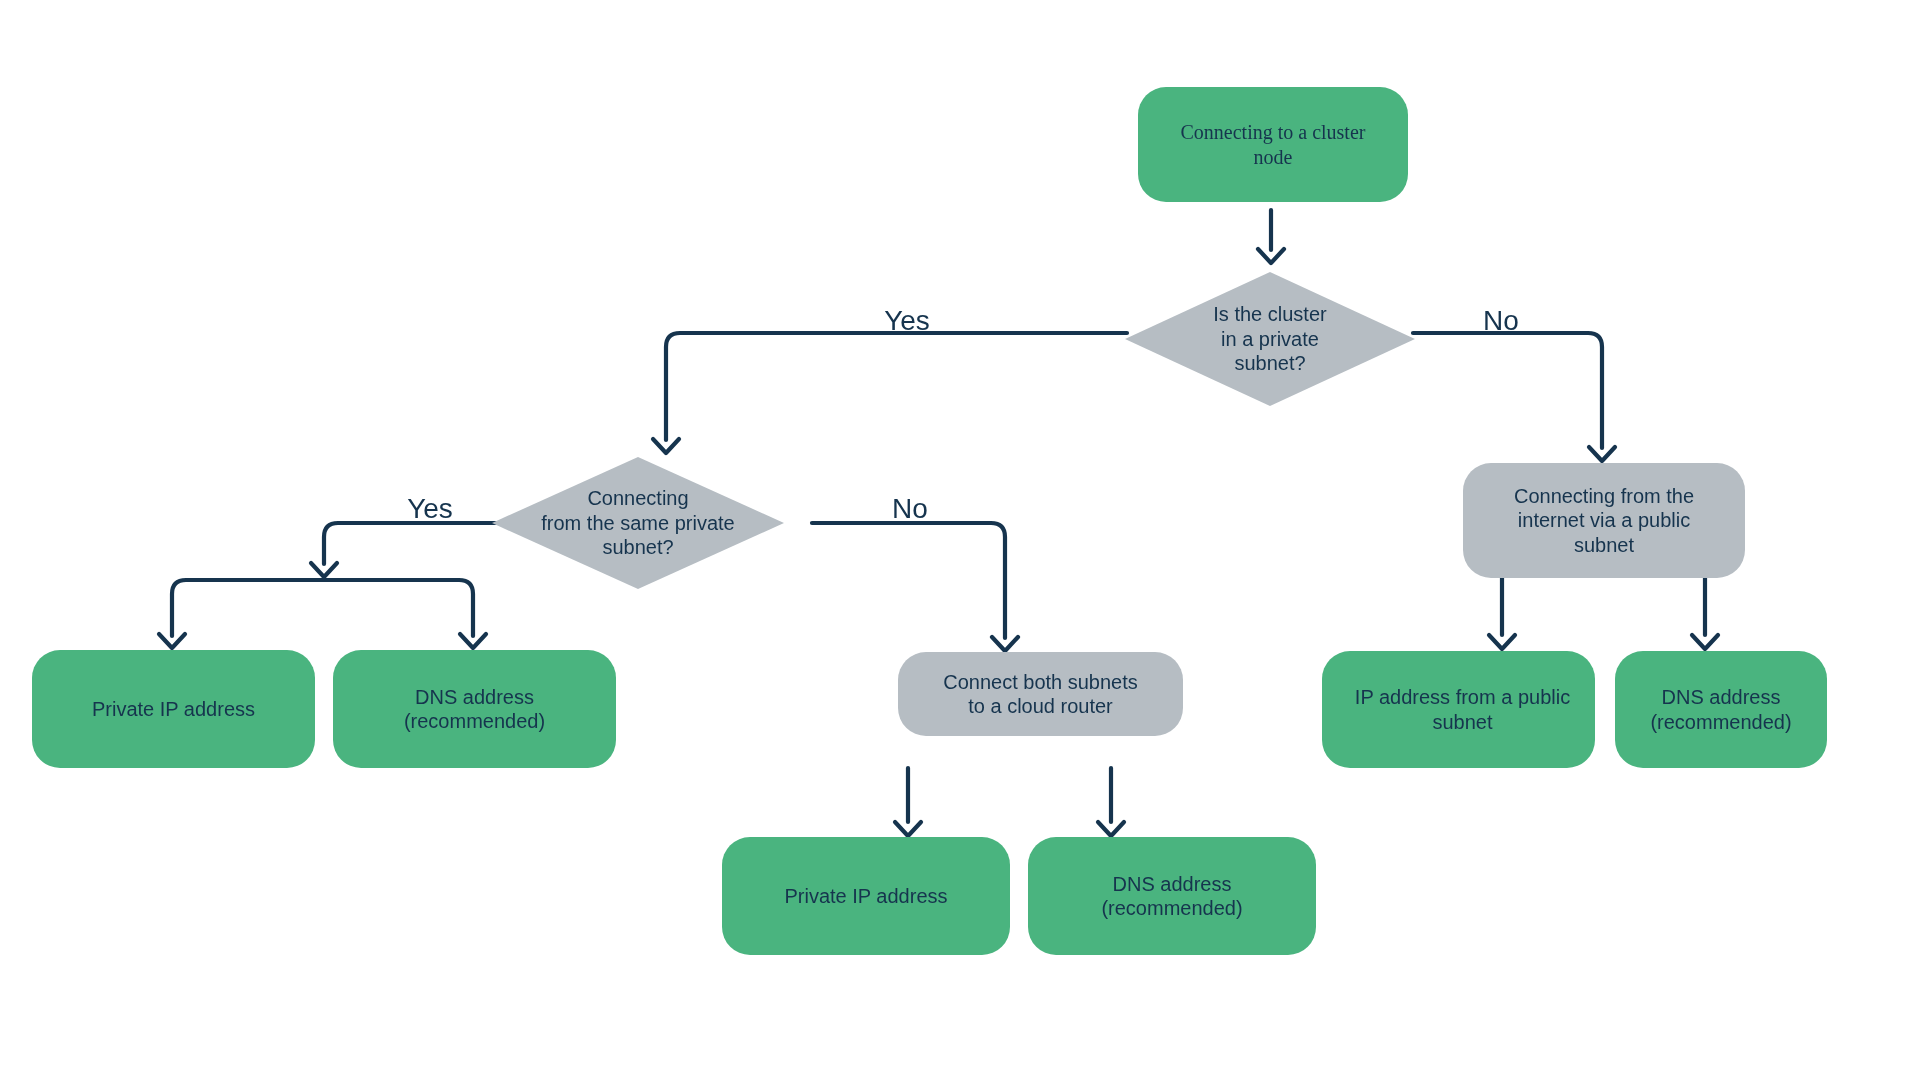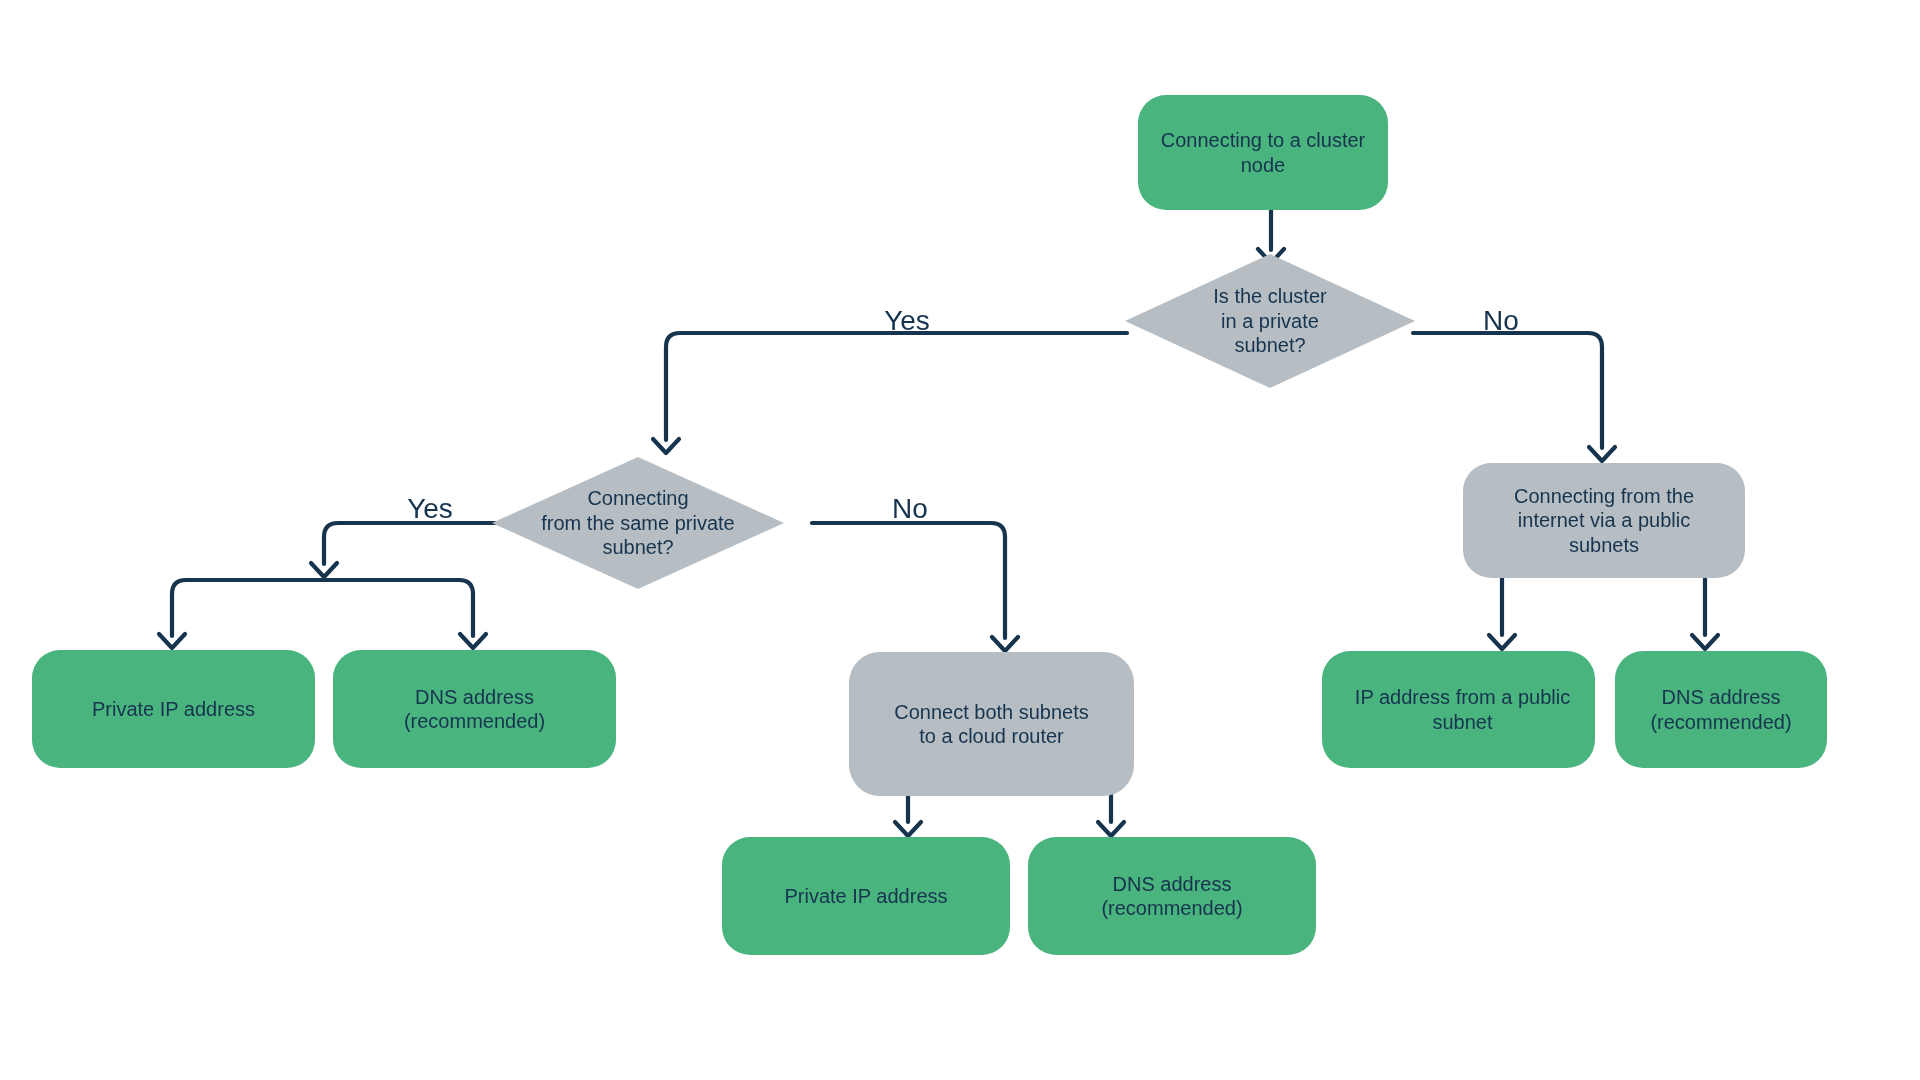--- a/index.html
+++ b/index.html
@@ -99,36 +99,36 @@
     <g>
       <path d="M1502 578 L1502 635"></path>
       <path d="M1489 635 L1502 649 L1515 635"></path>
     </g>
     <g>
       <path d="M1705 578 L1705 635"></path>
       <path d="M1692 635 L1705 649 L1718 635"></path>
     </g>
   </svg>
 
-  <div class="node green rounded" style="left:1138px; top:95px; width:250px; height:115px;">Connecting to a cluster
+  <div class="node green rounded" style="left:1138px; top:87px; width:270px; height:115px;font-family:Liberation Serif, serif;">Connecting to a cluster
 node</div>
 
-  <div class="node diamond" style="left:1125px; top:254px; width:290px; height:134px;">Is the cluster
+  <div class="node diamond" style="left:1125px; top:272px; width:290px; height:134px;">Is the cluster
 in a private
 subnet?</div>
 
   <div class="node diamond" style="left:492px; top:457px; width:292px; height:132px;">Connecting
 from the same private
 subnet?</div>
 
   <div class="node gray rounded" style="left:1463px; top:463px; width:282px; height:115px;">Connecting from the
 internet via a public
-subnets</div>
+subnet</div>
 
-  <div class="node gray rounded" style="left:849px; top:652px; width:285px; height:144px;border-radius:31px;">Connect both subnets
+  <div class="node gray rounded" style="left:898px; top:652px; width:285px; height:84px;">Connect both subnets
 to a cloud router</div>
 
   <div class="node green rounded" style="left:32px; top:650px; width:283px; height:118px;">Private IP address</div>
 
   <div class="node green rounded" style="left:333px; top:650px; width:283px; height:118px;">DNS address
 (recommended)</div>
 
   <div class="node green rounded" style="left:722px; top:837px; width:288px; height:118px;">Private IP address</div>
 
   <div class="node green rounded" style="left:1028px; top:837px; width:288px; height:118px;">DNS address

